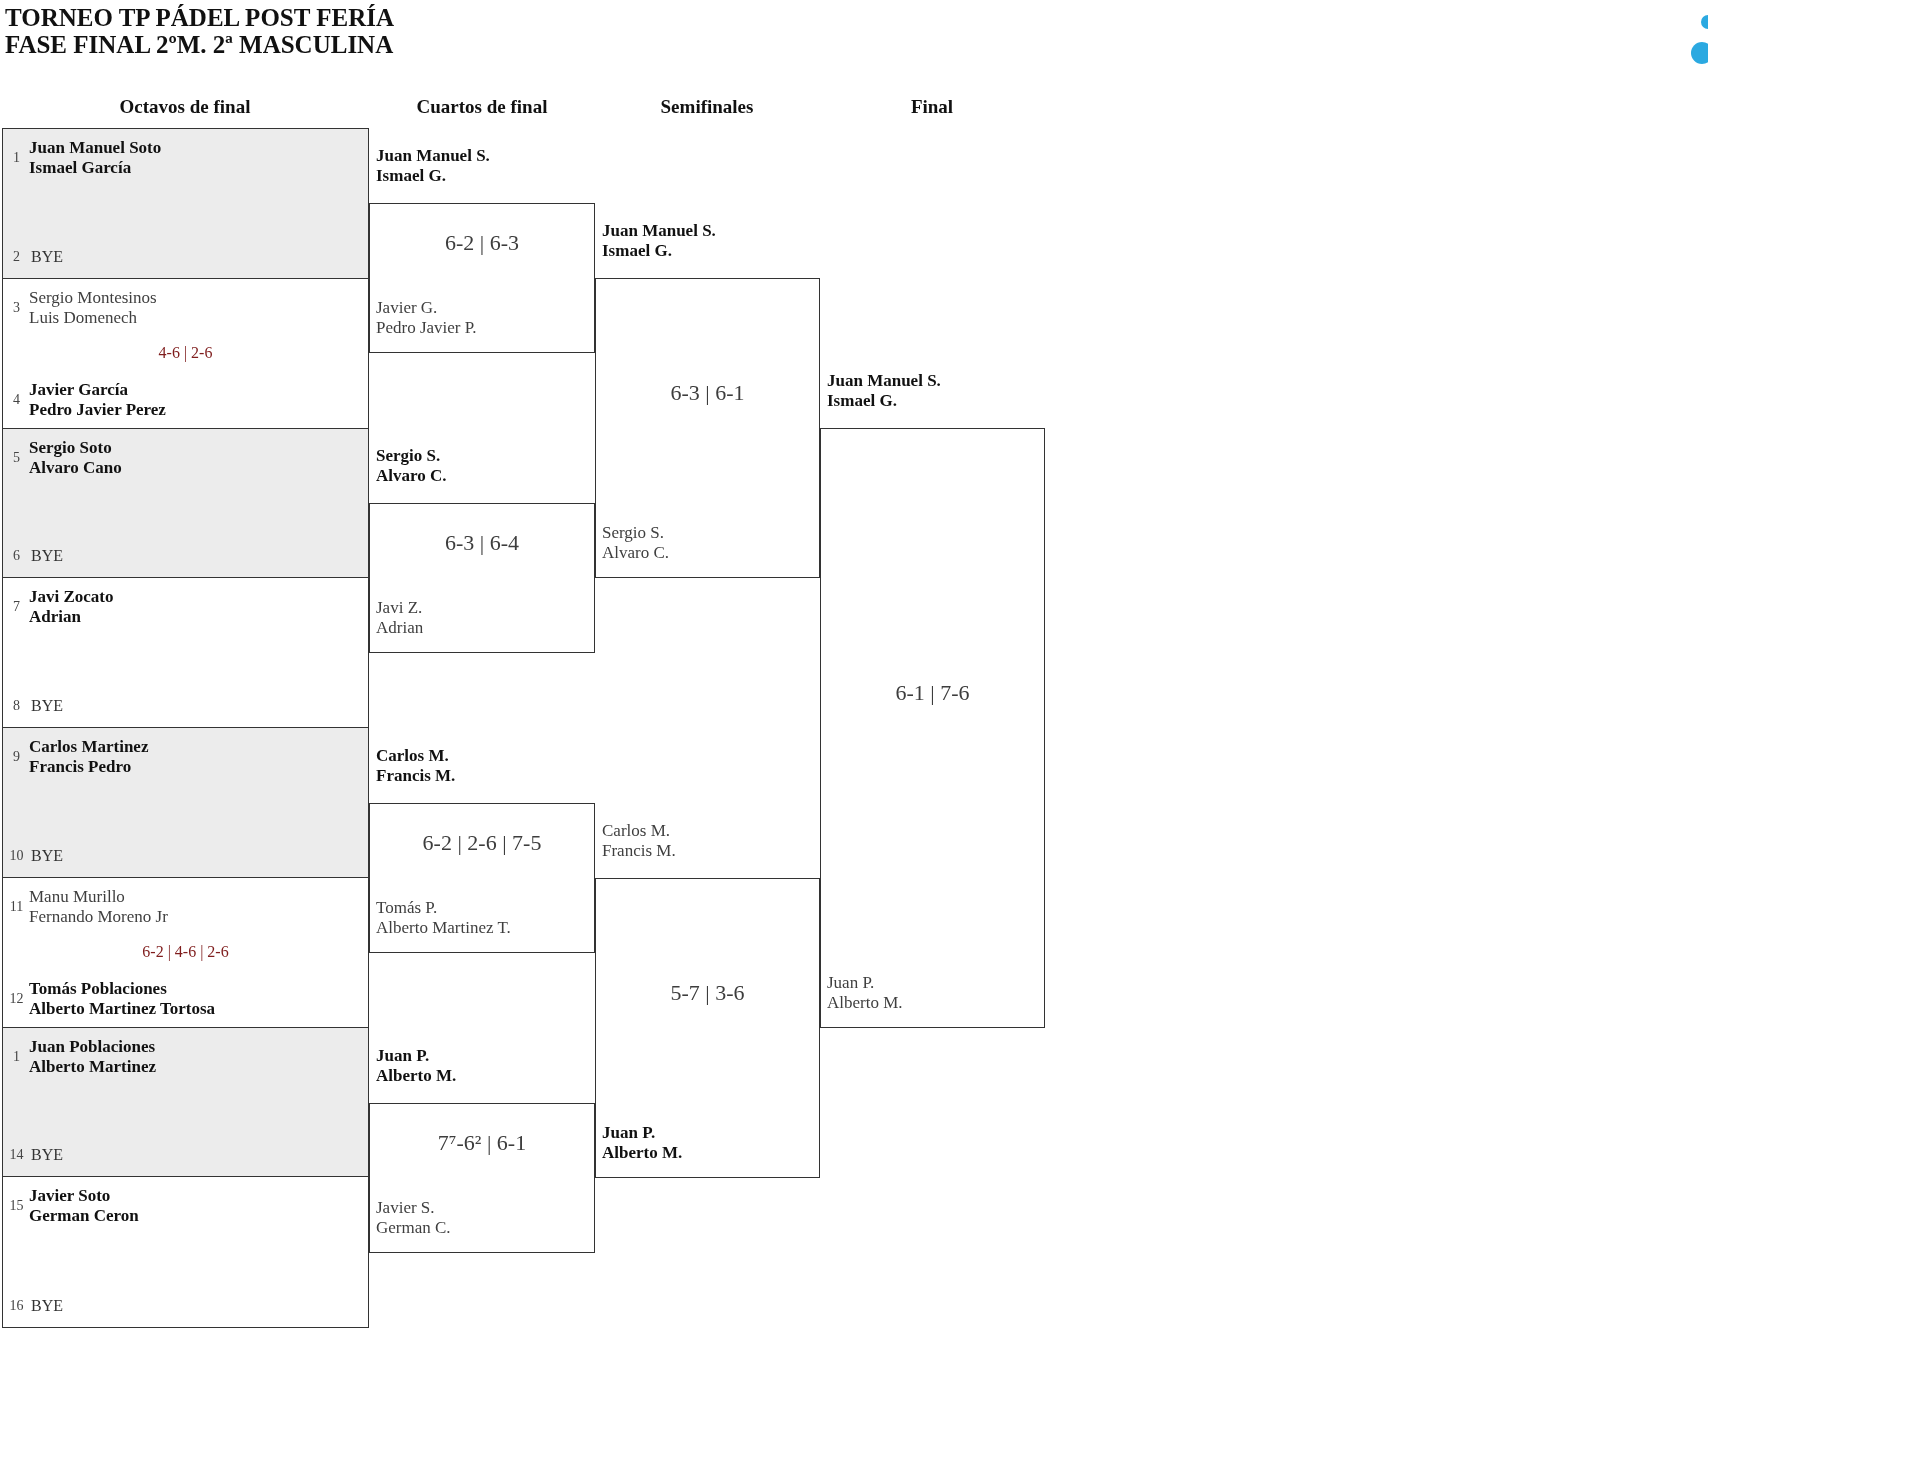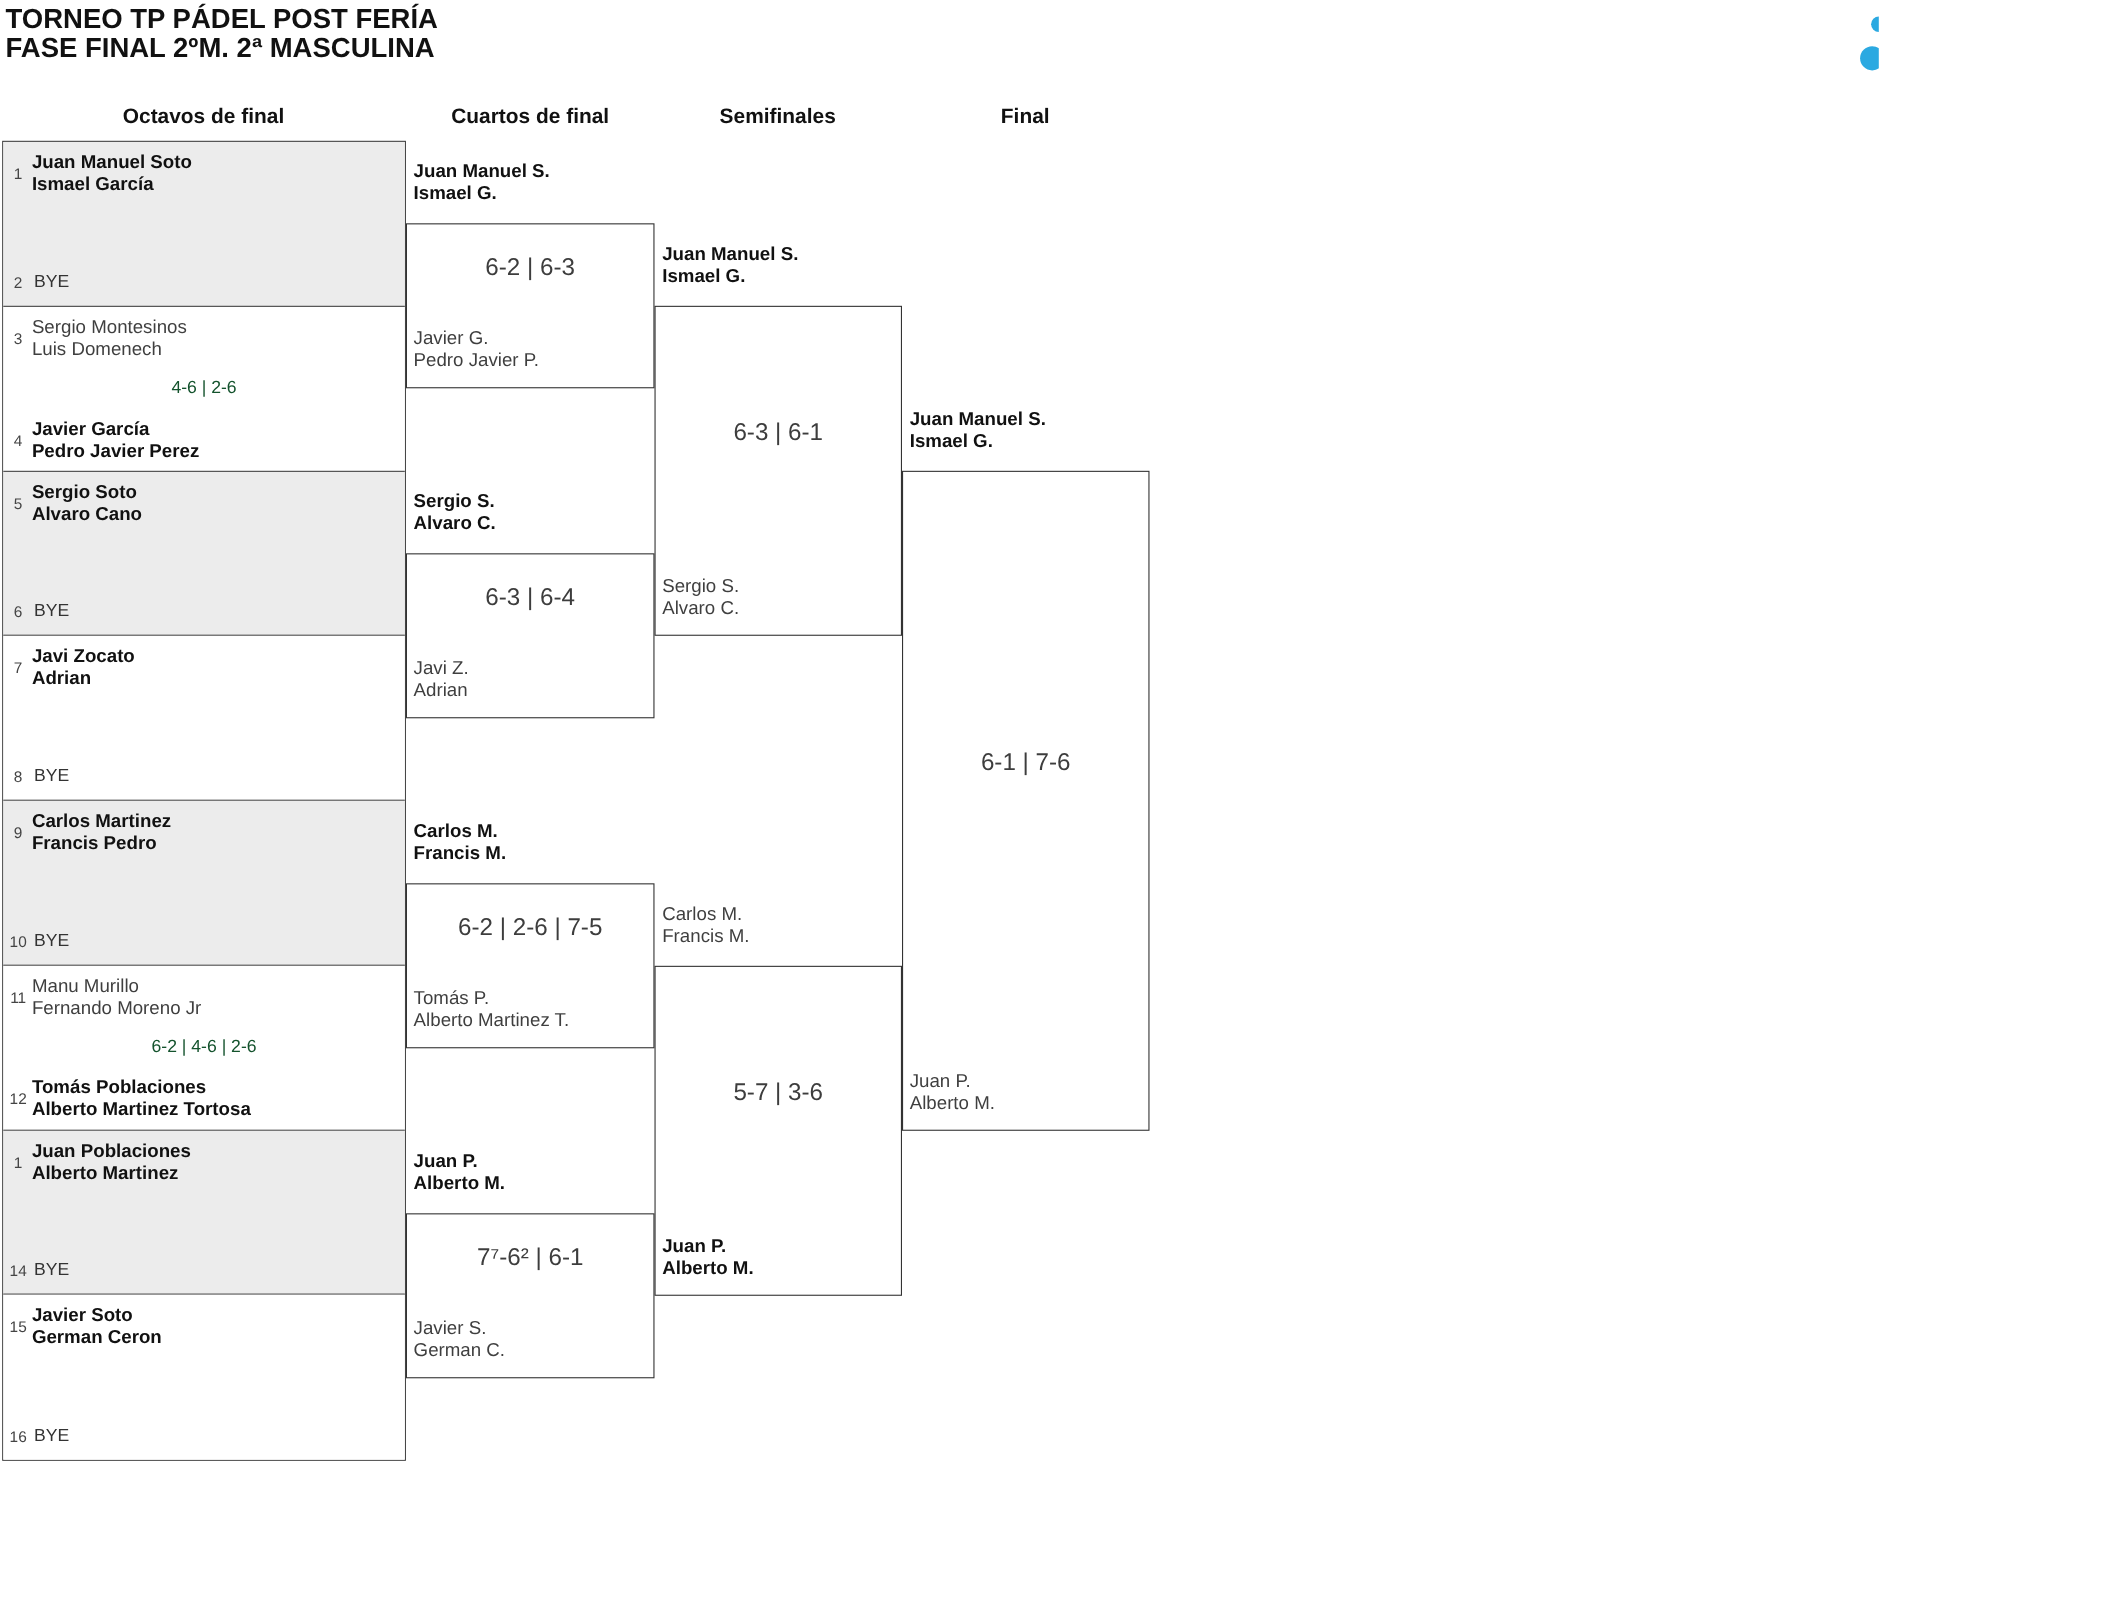--- a/index.html
+++ b/index.html
@@ -1,17 +1,17 @@
 <!DOCTYPE html>
 <html><head>
 <meta charset="utf-8">
 <style>
   html,body{margin:0;padding:0;background:#fff;}
   .canvas{position:relative;width:1708px;height:1459px;background:#fff;overflow:hidden;
-          font-family:Liberation Sans, sans-serif;color:#111;}
+          font-family:Liberation Serif, serif;color:#111;}
 
   
   .title{position:absolute;left:5px;top:4px;font-size:25px;font-weight:700;line-height:27px;color:#111;}
 
   
   .dot{position:absolute;border-radius:50%;}
   .dot.blue{background:#2ba9e1;}
   .dot.green{background:#77b82e;}
   .dot.orange{background:#e87a11;}
   .brand{position:absolute;left:1752px;top:11px;font-size:49px;font-weight:700;color:#77b82e;letter-spacing:-2px;}
@@ -28,21 +28,21 @@
 
   .entry{position:absolute;left:4px;display:flex;align-items:center;gap:3px;}
   .entry.top{top:9px;}
   .entry.bot{bottom:8px;}
   .entry.bot.byerow{bottom:12px;}
   .seed{min-width:19px;text-align:center;font-size:14px;color:#444;}
   .names{font-size:17px;line-height:20px;color:#3f3f3f;}
   .entry.w .names{font-weight:700;color:#111;}
   .bye{font-size:16px;color:#333;margin-left:2px;}
   .rscore{position:absolute;left:0;right:0;top:0;bottom:0;display:flex;align-items:center;justify-content:center;
-          font-size:16px;color:#14532d;}
+          font-size:16px;color:#7f1d1d;}
 
   
   .m{position:absolute;border:1px solid #333;box-sizing:border-box;background:transparent;}
   .m .sc{position:absolute;left:0;right:0;top:0;bottom:70px;display:flex;align-items:center;justify-content:center;
          font-size:22px;color:#3d3d3d;}
   .m .tl{position:absolute;left:6px;bottom:calc(100% + 18px);font-size:17px;line-height:20px;color:#3f3f3f;white-space:nowrap;}
   .m .bl{position:absolute;left:6px;bottom:14px;font-size:17px;line-height:20px;color:#3f3f3f;white-space:nowrap;margin-top:12px;}
   .m .tl.w,.m .bl.w{font-weight:700;color:#111;}
 
   

